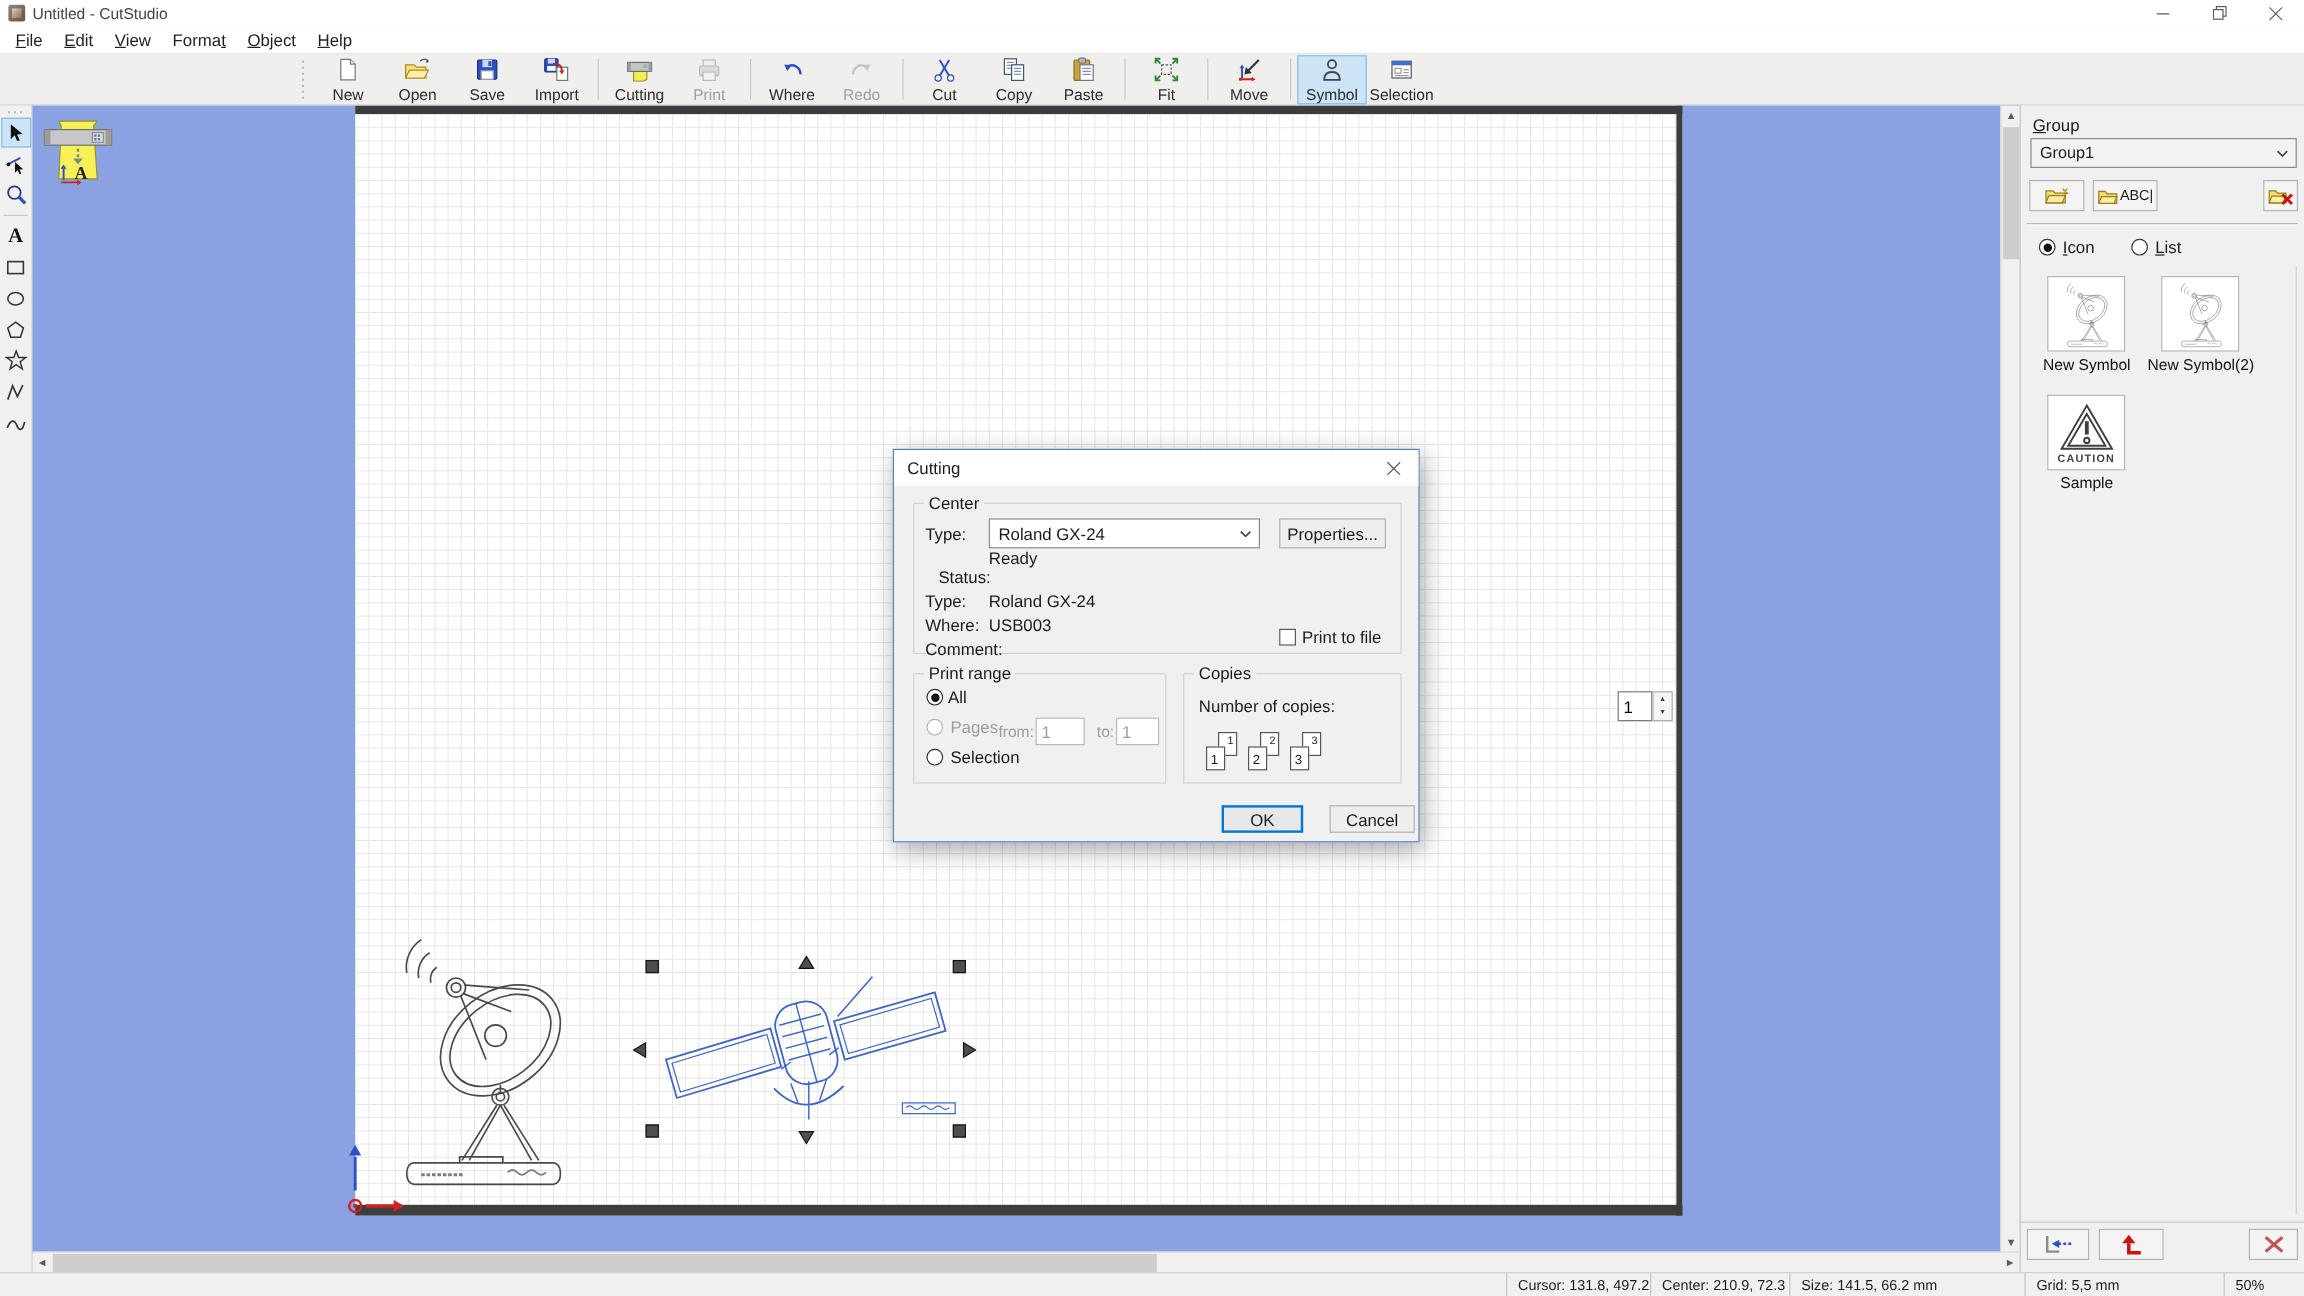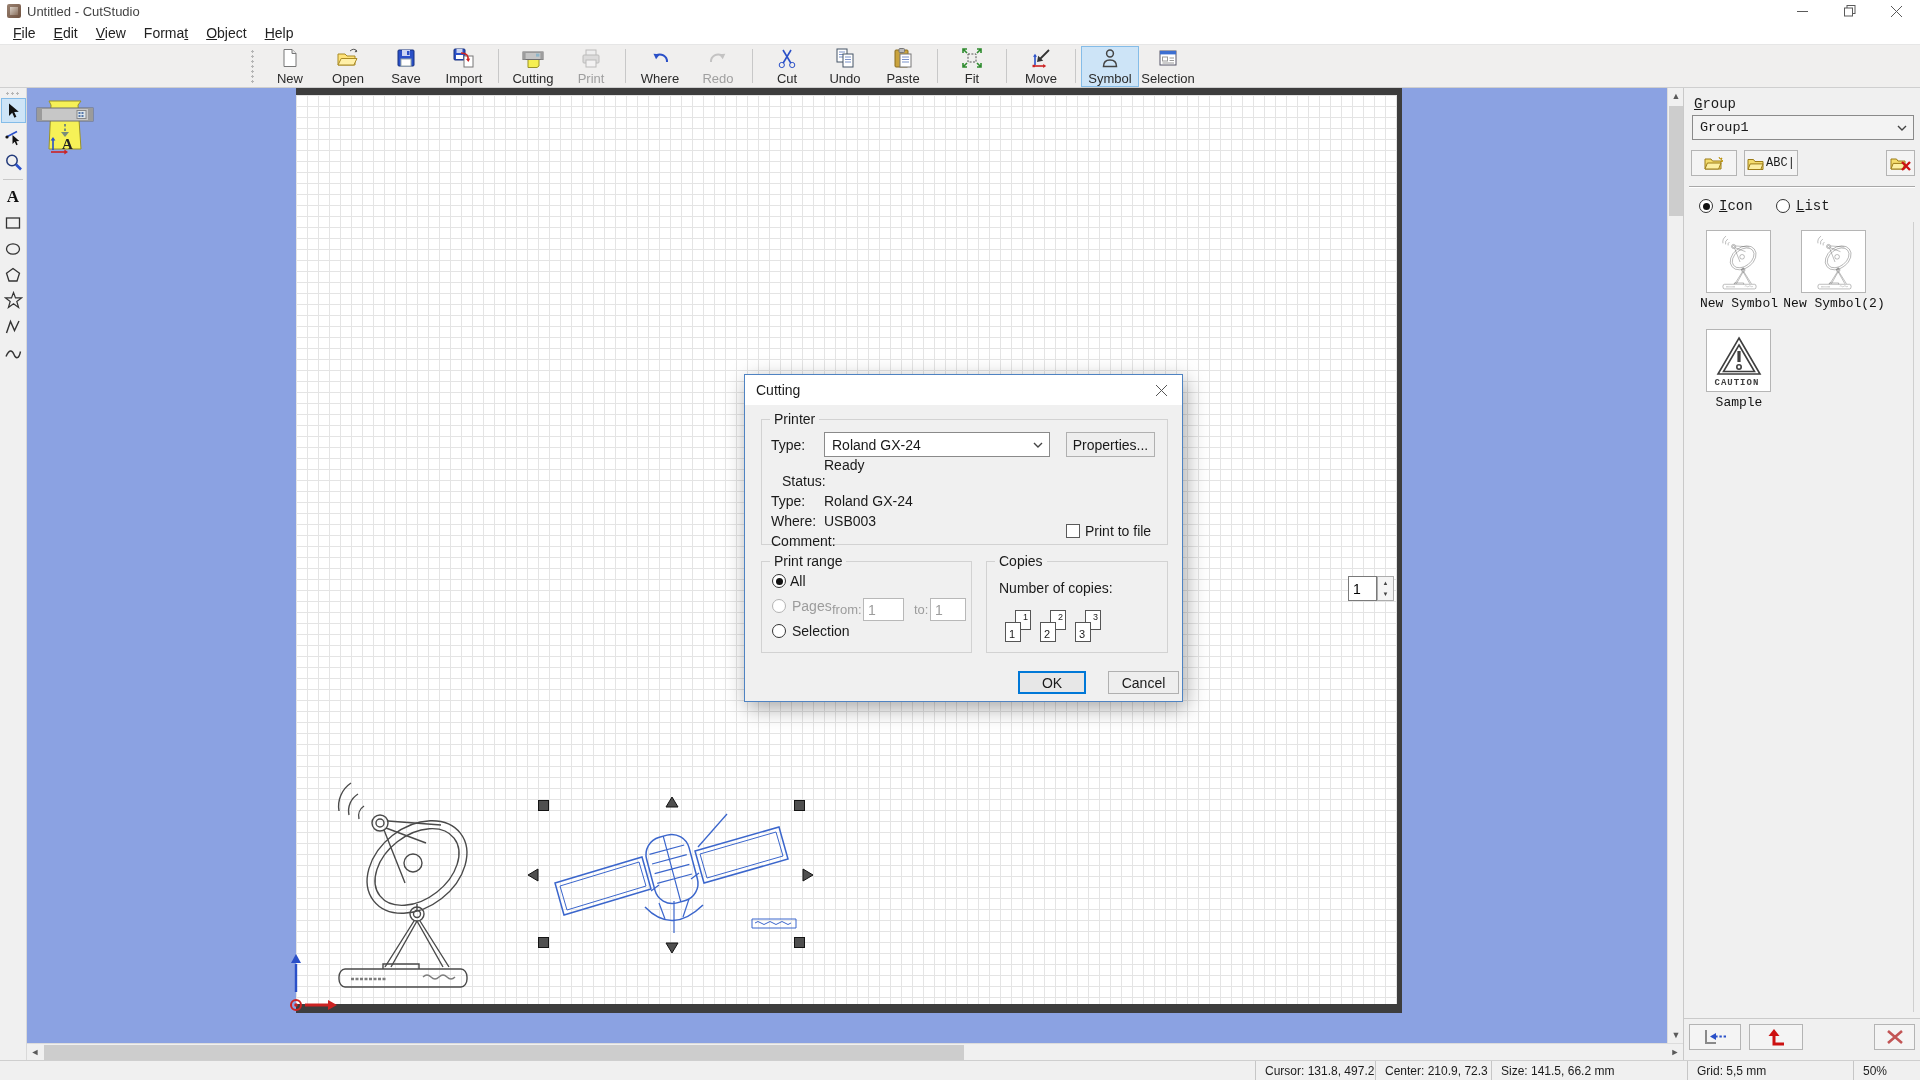--- a/index.html
+++ b/index.html
@@ -71,21 +71,21 @@
   
   .sb-track { position:absolute; background:#f0f0f0; }
   #vscroll { left:1640px; top:0; width:16px; height:955px; border-left:1px solid #dcdcdc; }
   #hscroll { left:0; top:955px; width:1656px; height:17px; border-top:1px solid #dcdcdc; }
   .sb-arrow { position:absolute; width:16px; height:16px; display:flex; align-items:center;
     justify-content:center; color:#5a5a5a; font-size:9px; background:#f0f0f0; }
   .sb-thumb { position:absolute; background:#cdcdcd; }
 
   
   #rightpanel { position:absolute; left:1683px; top:0; width:237px; height:972px; background:#f0f0f0;
-    border-left:1px solid #c9c9c9; font-size:14px;font-family:Liberation Mono, monospace; }
+    border-left:1px solid #c9c9c9; font-size:14px; }
   #rp-group-label { position:absolute; left:10px; top:8px; }
   #rp-group-label u { text-decoration:underline; }
   #rp-combo { position:absolute; left:8px; top:27px; width:222px; height:25px; background:#f3f3f3;
     border:1px solid #8a8a8a; display:flex; align-items:center; padding-left:7px; font-size:13.5px;}
   .chevron { margin-left:auto; width:22px; height:100%; display:flex; align-items:center; justify-content:center; color:#444;}
   .rp-btn { position:absolute; height:26px; background:#f4f4f4; border:1px solid #b4b4b4;
     display:flex; align-items:center; justify-content:center; gap:2px; font-size:12px; }
   #rp-sep1 { position:absolute; left:5px; top:98px; width:226px; height:2px;
     border-top:1px solid #a8a8a8; border-bottom:1px solid #fff; }
   .radio { width:14px; height:14px; border:1px solid #333; border-radius:50%; background:#fff;
@@ -319,21 +319,21 @@
     </div>
     <div class="tb-btn">
       <span class="ic">
           <svg width="22" height="22">
             <rect x="3" y="2" width="10" height="13" fill="#fff" stroke="#456"></rect>
             <path d="M5 5 h6 M5 7.5 h6 M5 10 h6" stroke="#7b93c9"></path>
             <rect x="9" y="7" width="10" height="13" fill="#fff" stroke="#456"></rect>
             <path d="M11 10 h6 M11 12.5 h6 M11 15 h6" stroke="#7b93c9"></path>
           </svg>
         </span>
-      <span>Undo</span>
+      <span>Copy</span>
     </div>
     <div class="tb-btn">
       <span class="ic">
           <svg width="22" height="22">
             <rect x="3" y="3" width="13" height="17" rx="1" fill="#c9a33d" stroke="#8a6d1f"></rect>
             <rect x="7" y="1.5" width="5.5" height="4" rx="1" fill="#b9b9b9" stroke="#777"></rect>
             <rect x="8" y="7" width="11" height="13" fill="#fff" stroke="#777"></rect>
             <path d="M10 10 h7 M10 12.5 h7 M10 15 h7" stroke="#7b93c9"></path>
           </svg>
         </span>
@@ -659,21 +659,21 @@
       <span>Cutting</span>
       <div id="dlg-close">
         <svg width="11" height="11" stroke="#555">
             <line x1="0" y1="0" x2="11" y2="11"></line>
             <line x1="11" y1="0" x2="0" y2="11"></line>
           </svg>
       </div>
     </div>
 
     <div class="groupbox" style="left:16px;top:44px;width:407px;height:126px">
-      <span class="groupbox-label">Printer</span>
+      <span class="groupbox-label">Center</span>
       <span class="dlg-label" style="left:9px;top:17px">Type:</span>
       <div style="position:absolute;left:62px;top:12px;width:226px;height:25px;background:#fff;border:1px solid #8a8a8a;display:flex;align-items:center;padding-left:7px">
         <span>Roland GX-24</span>
         <span class="chevron">
             <svg width="10" height="6">
               <path d="M1 1 L5 5 L9 1" fill="none" stroke="#444" stroke-width="1.4"></path>
             </svg>
           </span>
       </div>
       <div class="dlg-btn" style="left:304px;top:12px;width:89px;height:25px">Properties...</div>

